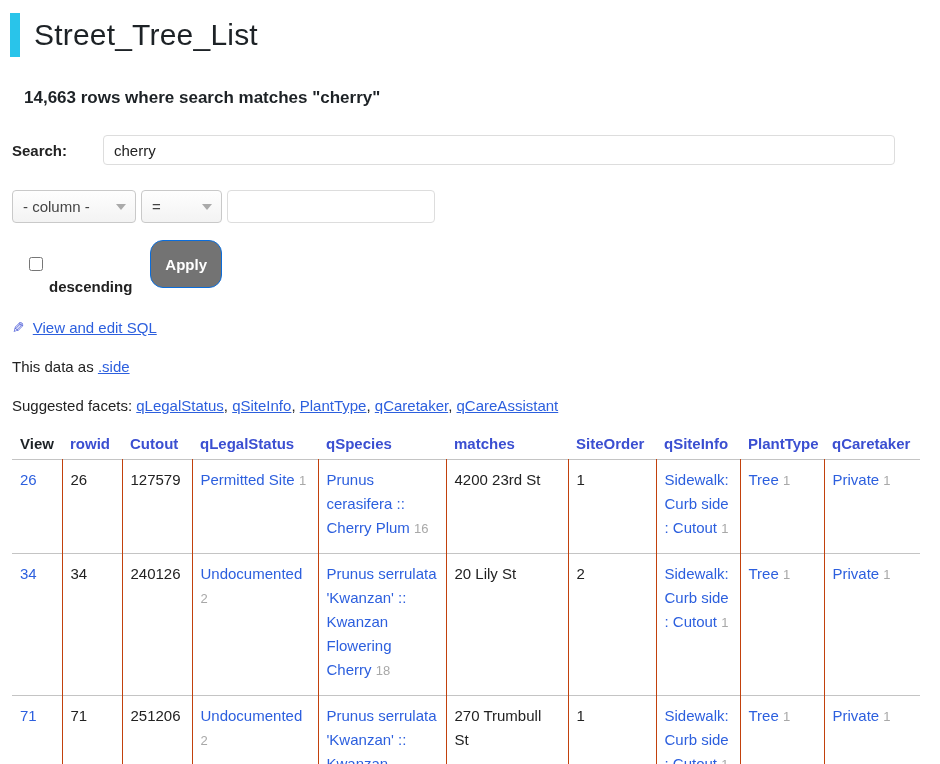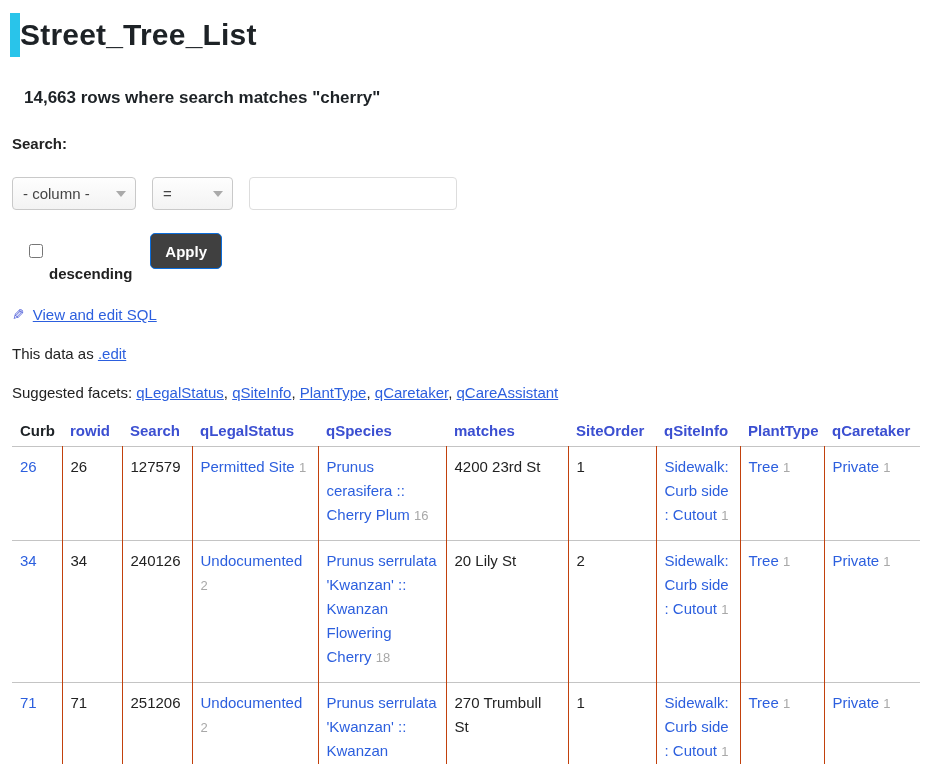--- a/index.html
+++ b/index.html
@@ -8,21 +8,22 @@
     width: 940px; height: 764px; overflow: hidden;
     font-family: "Liberation Sans", sans-serif;
     color: #222222; font-size: 15px;
   }
   a { cursor: pointer; }
 
   
   .page-title {
     margin: 13px 0 0 10px;
     border-left: 10px solid #29C4EA;
-    font-size: 30px; font-weight: 700; color: #1d2226;
+    padding-left: 14px;
+    font-size: 30px; font-weight: 400; color: #1d2226;
     line-height: 44px; letter-spacing: 0.2px;
   }
 
   
   .summary {
     margin: 31px 12px 0 24px;
     font-size: 17px; font-weight: 700; color: #1d2226;
   }
 
   
@@ -32,21 +33,21 @@
   }
   .search-row label { font-weight: 700; font-size: 15px; width: 91px; flex: none; }
   .search-input {
     flex: 1; height: 30px;
     border: 1px solid #dddddd; border-radius: 4px;
     padding: 0 10px; font-size: 15px; color: #222;
     font-family: "Liberation Sans", sans-serif;
   }
 
   
-  .filter-row { margin: 25px 11px 0 12px; display: flex; align-items: center; gap: 11px; }
+  .filter-row { margin: 25px 11px 0 12px; display: flex; align-items: center; }
   .sort-row   { margin: 10px 0 0 12px; display: flex; align-items: center; }
   .select-wrap { position: relative; display: inline-block; }
   .sel {
     appearance: none; -webkit-appearance: none; -moz-appearance: none;
     border: 1px solid #c9c9c9; border-radius: 4px;
     background: linear-gradient(#fefefe, #f3f3f3);
     height: 33px; padding: 0 26px 0 10px;
     font-size: 15px; color: #444;
     font-family: "Liberation Sans", sans-serif;
   }
@@ -60,22 +61,22 @@
   }
   .filter-value-input {
     width: 208px; height: 33px; margin-left: 5px;
     border: 1px solid #dddddd; border-radius: 4px;
     padding: 0 10px; font-size: 15px;
     font-family: "Liberation Sans", sans-serif;
   }
   .descending-box { width: 14px; height: 14px; margin-left: 17px; accent-color: #ffffff; }
   .descending-label { font-weight: 700; font-size: 15px; margin-left: 6px; margin-top: 45px; }
   .apply-button {
-    margin-left: 18px; height: 36px; padding: 0 14px;
-    background: #404040; border: 1px solid #0b6ddb; border-radius: 5px;
+    margin-left: 18px; height: 48px; padding: 0 14px;
+    background: #737373; border: 1px solid #0b6ddb; border-radius: 13px;
     color: #ffffff; font-size: 15px; font-weight: 600;
     font-family: "Liberation Sans", sans-serif; cursor: pointer;
   }
 
   
   .sql-line    { margin: 24px 0 0 12px; font-size: 15px; }
   .data-as     { margin: 21px 0 0 12px; font-size: 15px; }
   .facets-line { margin: 22px 0 0 12px; font-size: 15px; }
   .blue-link { color: #2C5FDE; text-decoration: underline; }
   .pencil { color: #4a5ad8; display: inline-block; transform: scaleX(-1); margin-right: 4px; text-decoration: none; }
@@ -109,20 +110,21 @@
 </style>
 </head>
 <body>
 
 <h1 class="page-title">Street_Tree_List</h1>
 
 <p class="summary">14,663 rows where search matches "cherry"</p>
 
 <div class="search-row">
   <label>Search:</label>
+  <input class="search-input" type="text" value="cherry" style="">
 </div>
 
 <div class="filter-row">
   <span class="select-wrap">
     <select class="sel sel-column">
       <option>- column -</option>
     </select>
     <span class="select-arrow"></span>
   </span>
   <span class="select-wrap">
@@ -140,21 +142,21 @@
   <button class="apply-button">Apply</button>
 </div>
 
 <p class="sql-line">
   <span class="pencil">✎</span>
   <a class="blue-link">View and edit SQL</a>
 </p>
 
 <p class="data-as">
   <span>This data as </span>
-  <a class="blue-link">.edit</a>
+  <a class="blue-link">.side</a>
 </p>
 
 <p class="facets-line">
   <span>Suggested facets: </span>
   <a class="blue-link">qLegalStatus</a><span>, </span>
   <a class="blue-link">qSiteInfo</a><span>, </span>
   <a class="blue-link">PlantType</a><span>, </span>
   <a class="blue-link">qCaretaker</a><span>, </span>
   <a class="blue-link">qCareAssistant</a>
 </p>
@@ -167,23 +169,23 @@
       <col class="c-status">
       <col class="c-species">
     <col class="c-address">
       <col class="c-siteorder">
       <col class="c-siteinfo">
       <col class="c-planttype">
       <col class="c-caretaker">
   </colgroup>
   <thead>
     <tr>
-      <th>Curb</th>
+      <th>View</th>
       <th><a>rowid</a></th>
-      <th><a>Search</a></th>
+      <th><a>Cutout</a></th>
       <th><a>qLegalStatus</a></th>
       <th><a>qSpecies</a></th>
       <th><a>matches</a></th>
       <th><a>SiteOrder</a></th>
       <th><a>qSiteInfo</a></th>
       <th><a>PlantType</a></th>
       <th><a>qCaretaker</a></th>
     </tr>
   </thead>
   <tbody>

